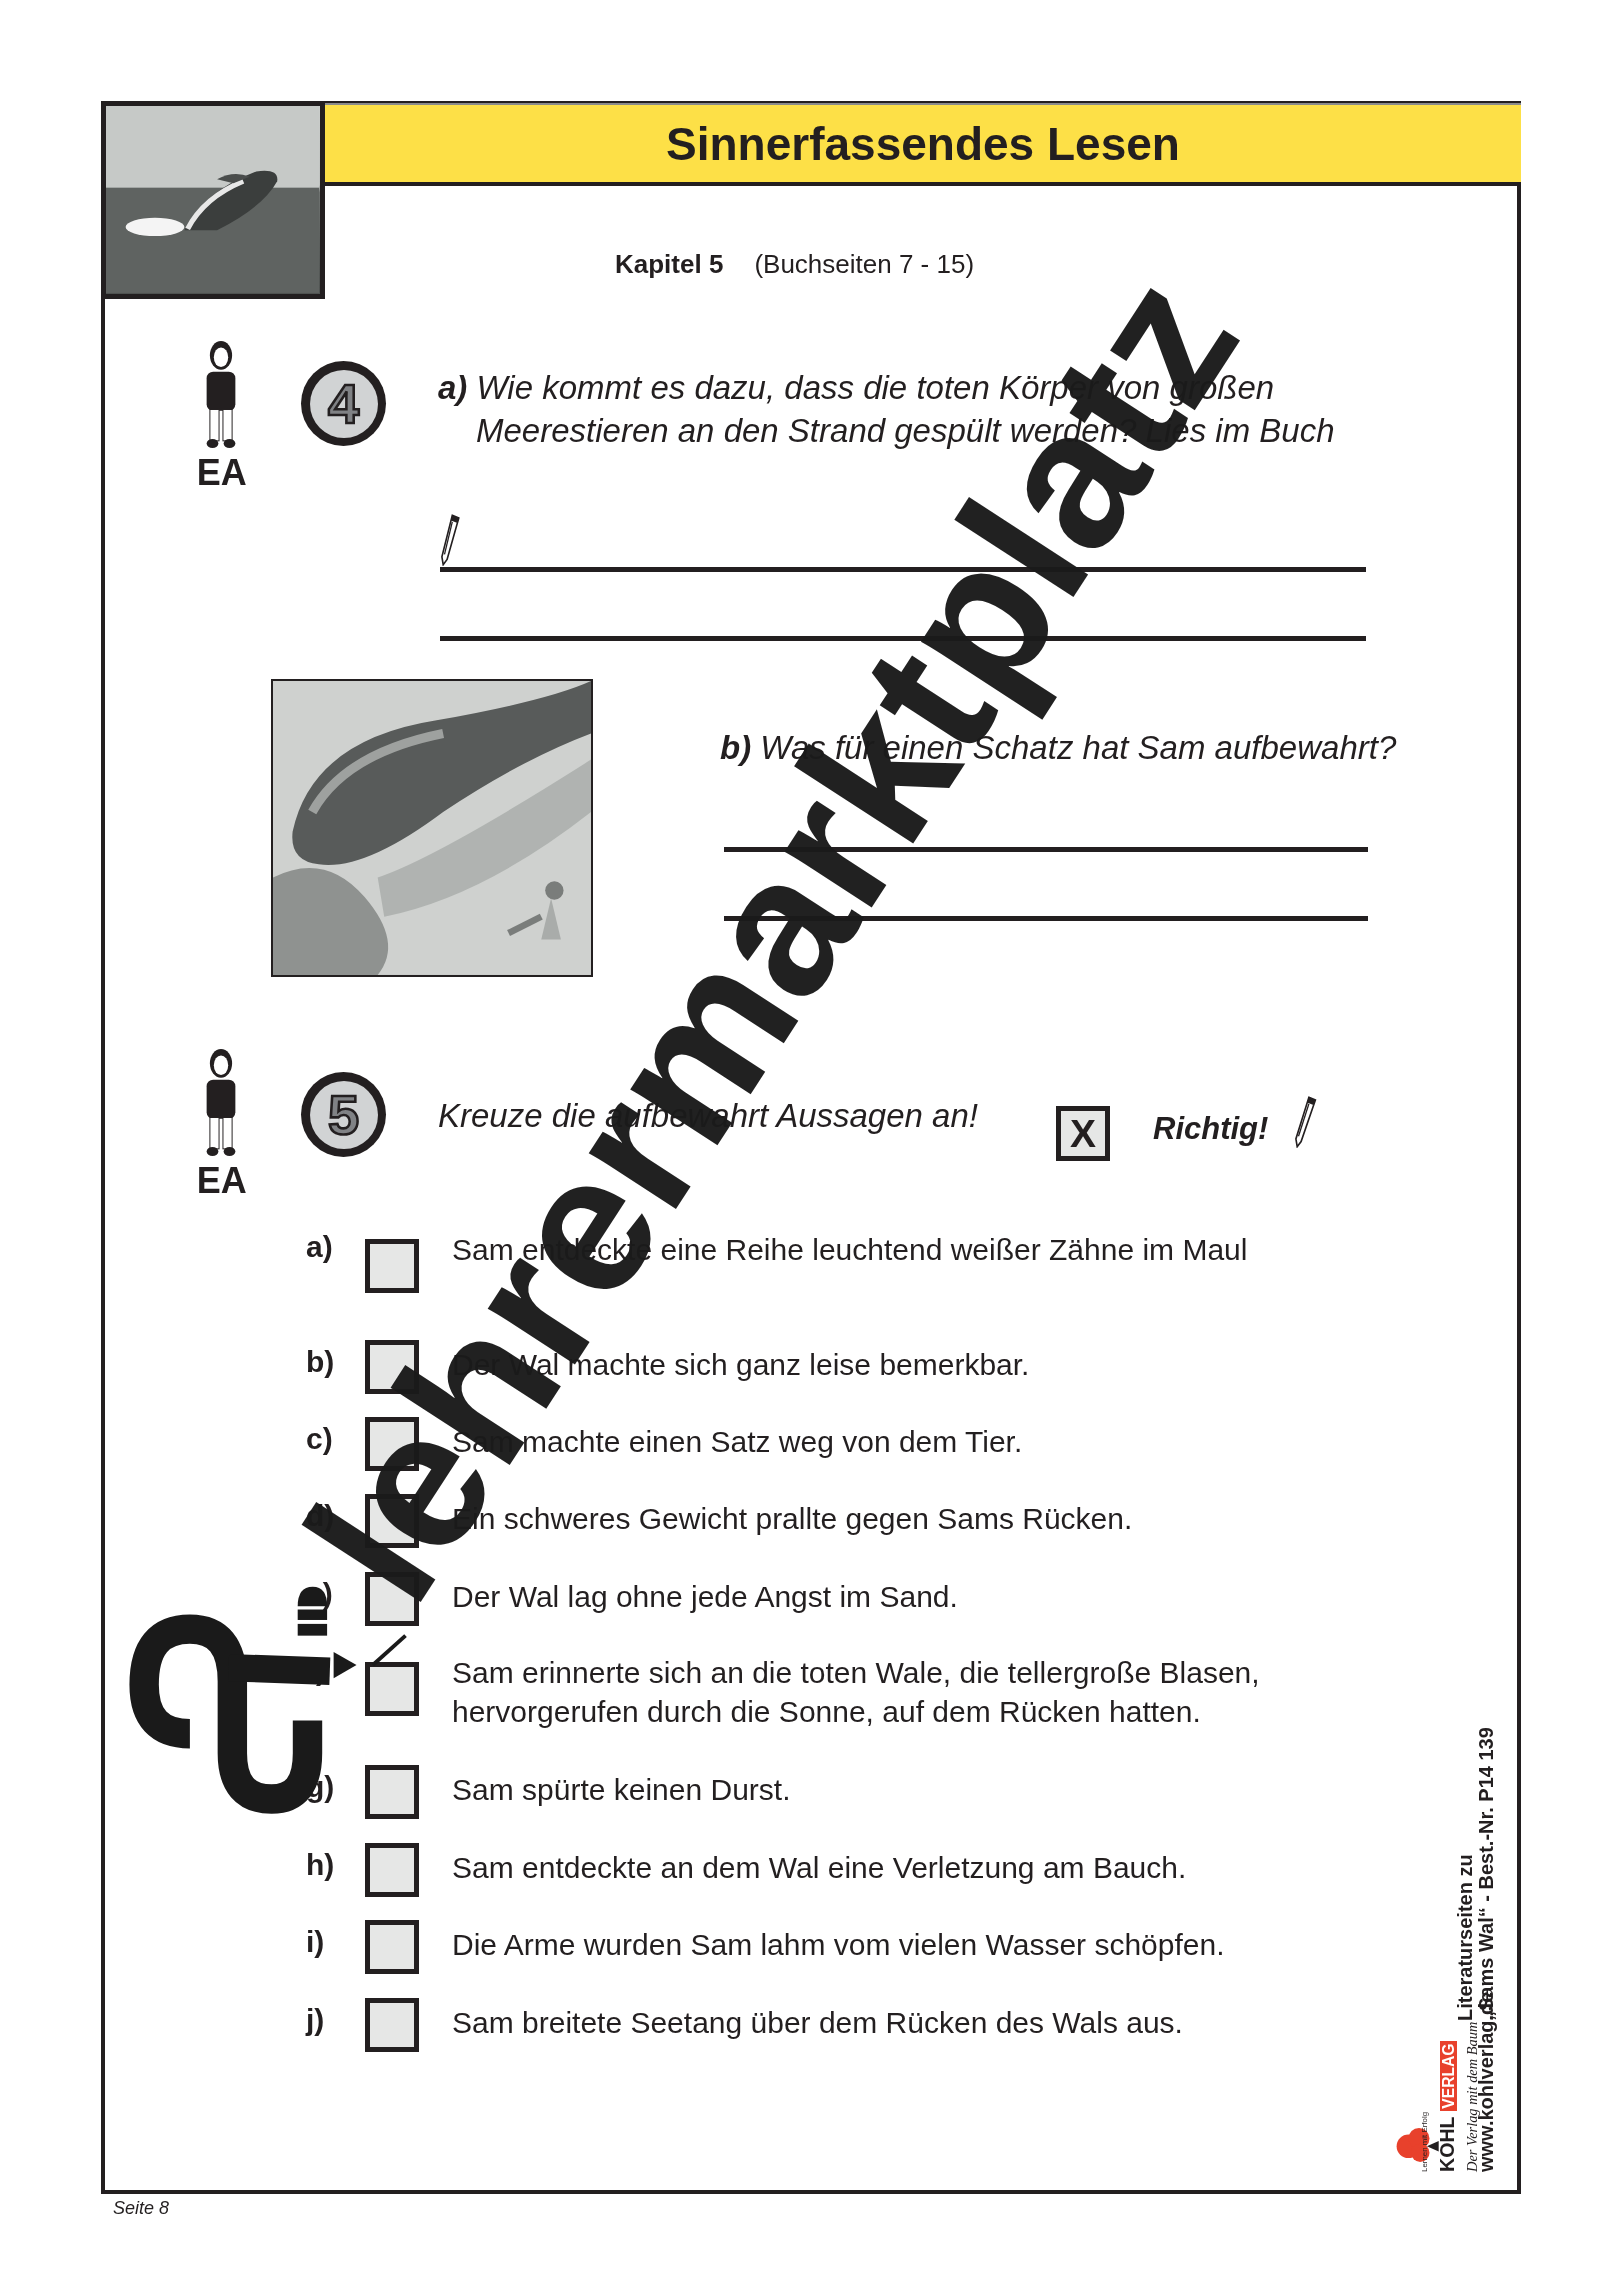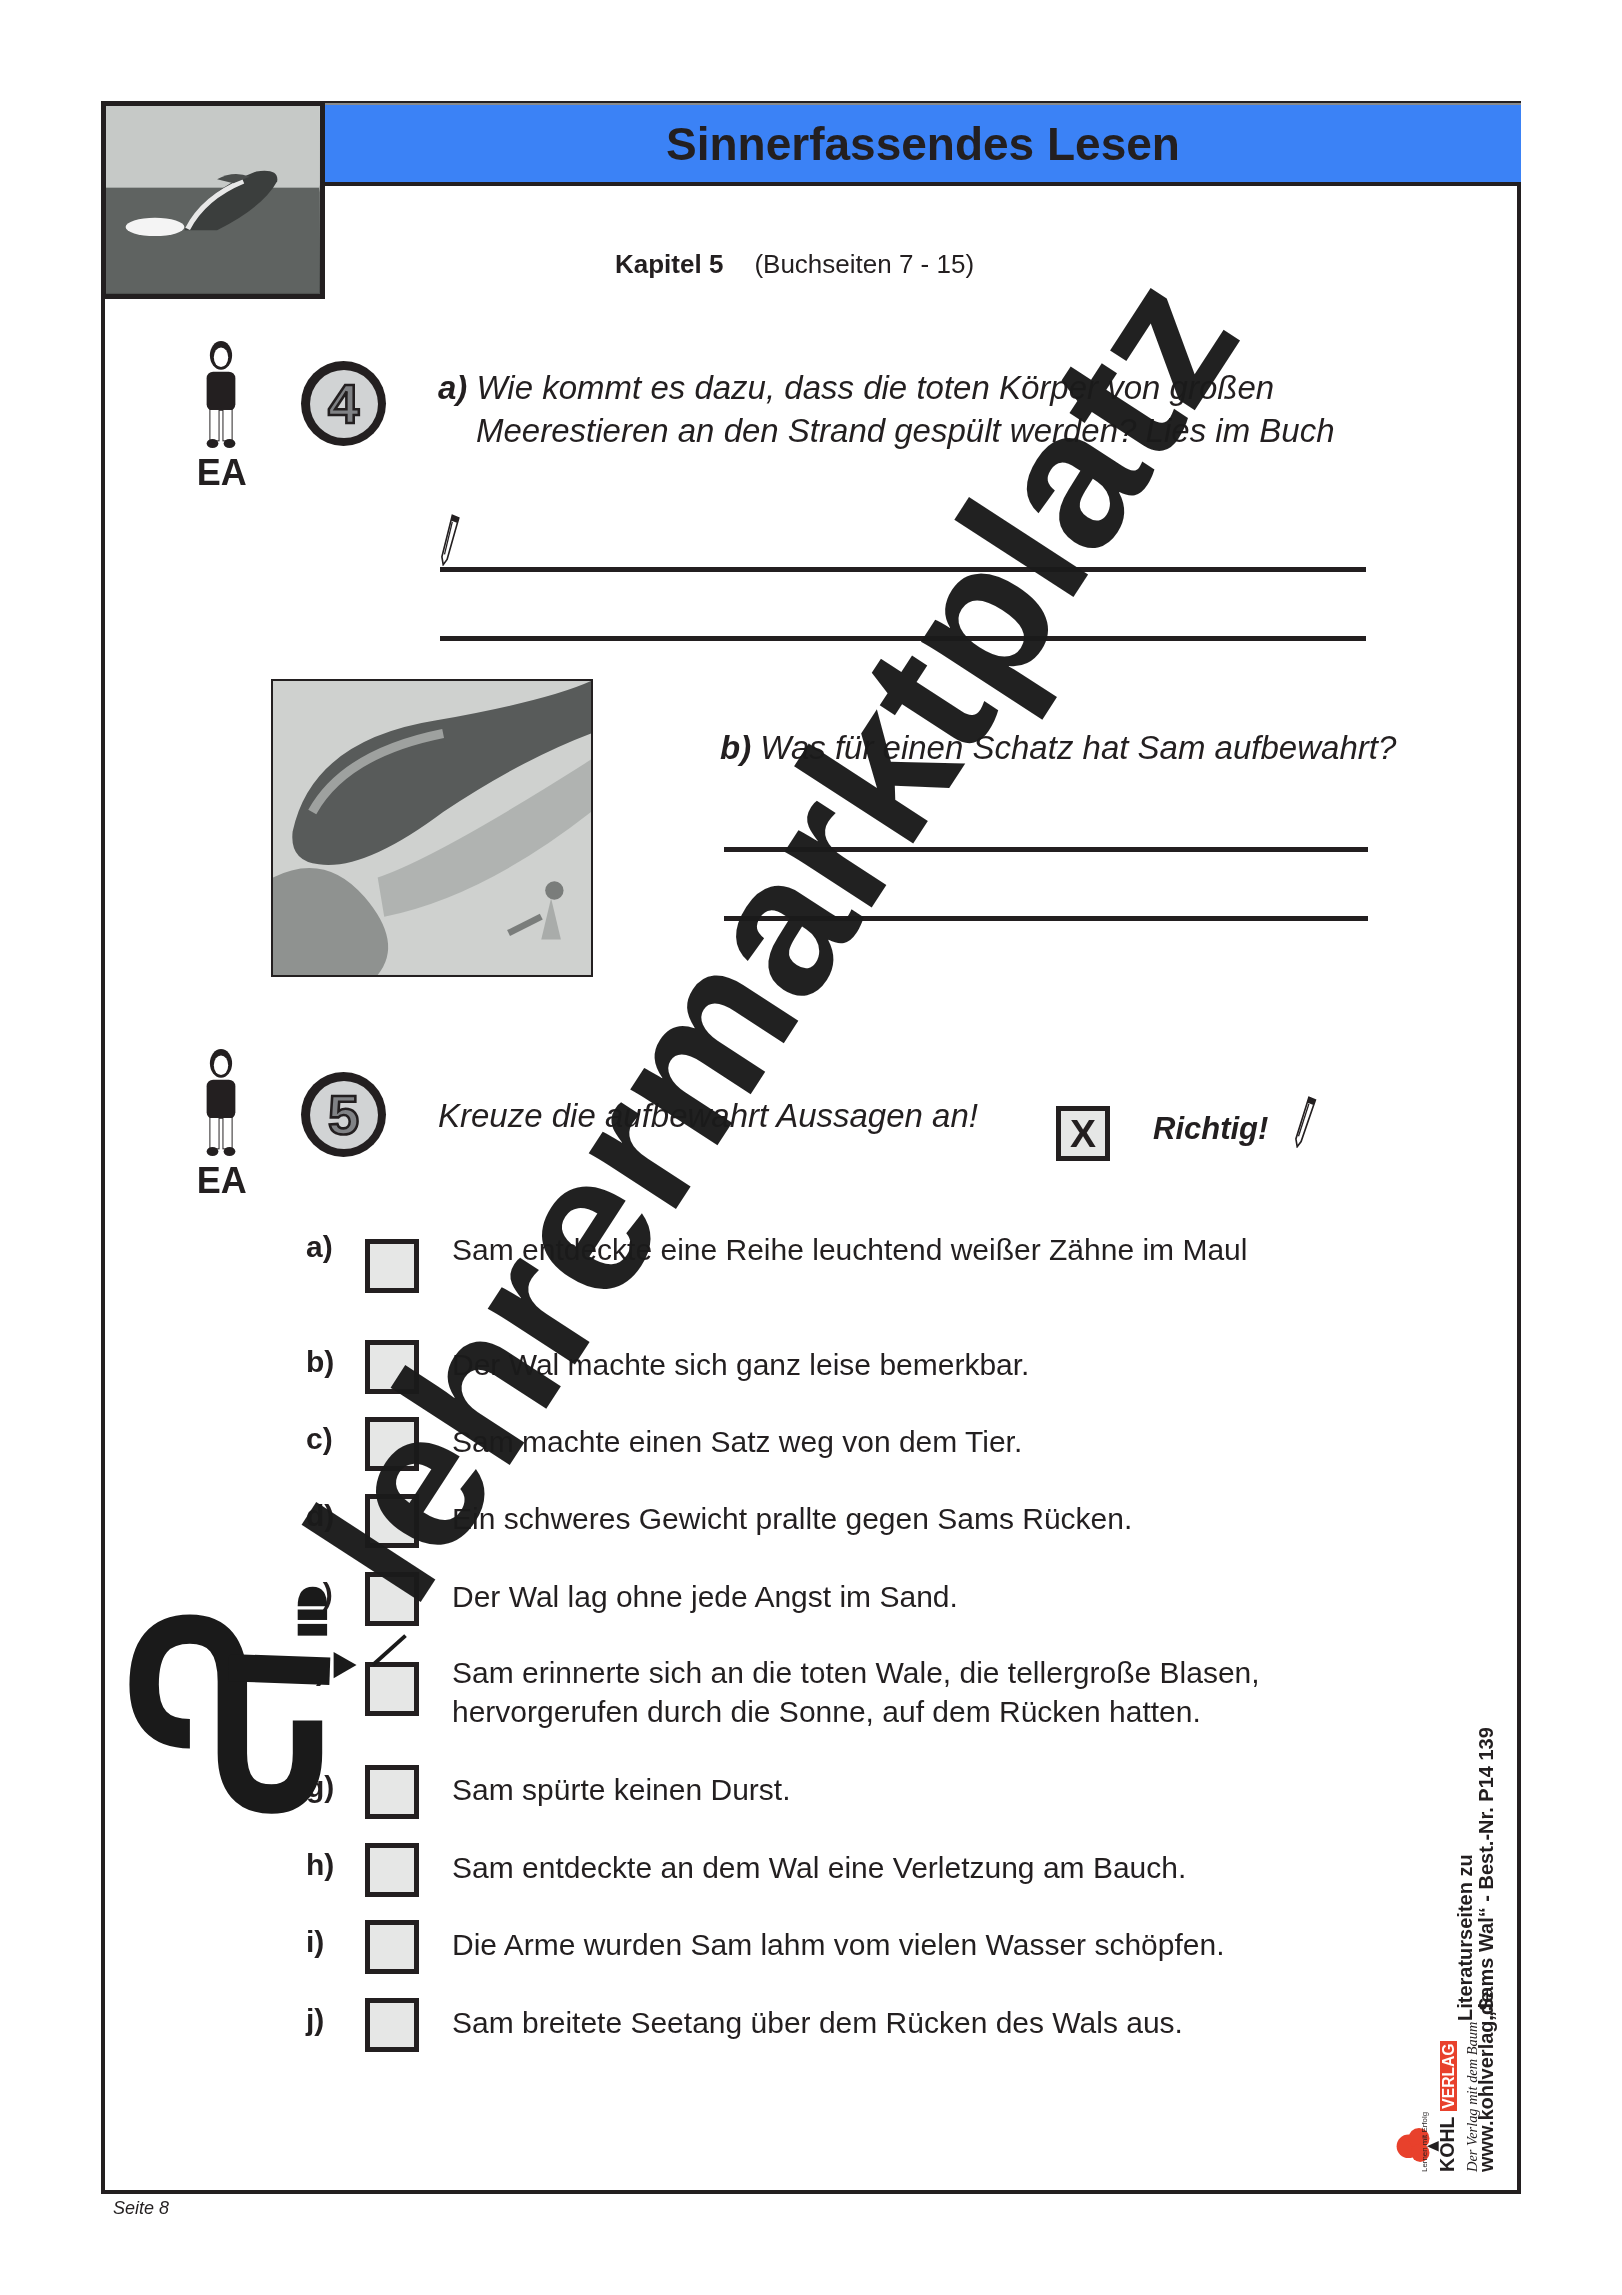--- a/index.html
+++ b/index.html
@@ -2,21 +2,21 @@
 <html style="font-size:10.5px"><head>
 <meta charset="utf-8">
 <style>
   html, body { margin:0; padding:0; }
   body { width:1622px; height:2295px; background:#ffffff; position:relative; overflow:hidden;
          font-family:"Liberation Sans", sans-serif; color:#231f20; }
   .abs { position:absolute; }
   .frame { left:101px; top:101px; width:1420px; height:2093px; border:4.6px solid #231f20; box-sizing:border-box; }
   .header-photo { left:101px; top:101px; width:224px; height:198px; border:5.2px solid #231f20; box-sizing:border-box;
       background: linear-gradient(180deg, #c9ccca 0%, #bfc2c0 42%, #6f7371 46%, #5e6260 70%, #4f5351 100%); overflow:hidden; }
-  .title-bar { left:325px; top:103px; width:1196px; height:83px; background:#3b82f6; border-bottom:4.6px solid #231f20; box-sizing:border-box;
+  .title-bar { left:325px; top:103px; width:1196px; height:83px; background:#fde047; border-bottom:4.6px solid #231f20; box-sizing:border-box;
       border-top:2.6px solid #8a8b8c; display:flex; align-items:center; justify-content:center; }
   .title-text { font-size:46px; font-weight:bold; }
   .kapitel { top:249px; left:615px; font-size:26px; }
   .kapitel b { margin-right:31px; }
   .ea-figure { width:46px; height:111px; }
   .ea-label { font-size:36px; font-weight:bold; }
   .num-circle { width:85px; height:85px; border-radius:50%; background:#231f20; display:flex; align-items:center; justify-content:center; }
   .num-inner { width:68px; height:68px; border-radius:50%; background:#d1d3d4; display:flex; align-items:center; justify-content:center;
       font-size:56px; font-weight:bold; color:#808285; -webkit-text-stroke:2.6px #231f20; }
   .q-text { font-size:33px; font-style:italic; line-height:43px; }

